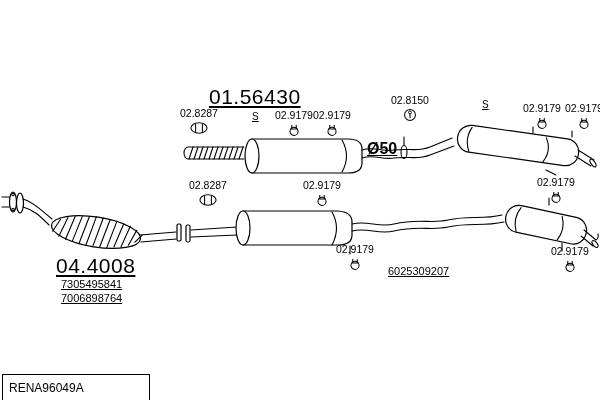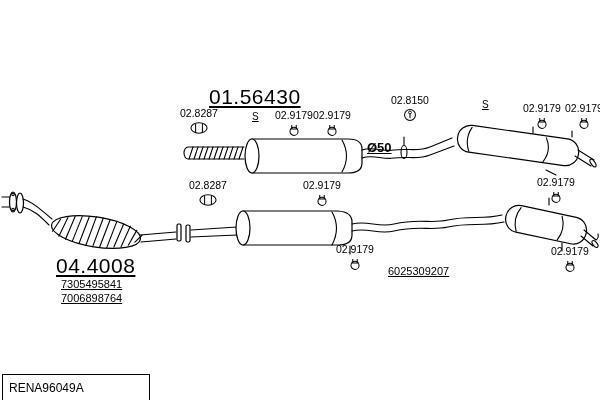--- a/index.html
+++ b/index.html
@@ -9,21 +9,21 @@
     font-family:"Liberation Sans","DejaVu Sans",sans-serif;
   }
   .stage{position:absolute;inset:0;}
   svg.art{position:absolute;left:0;top:0;}
   .ln{fill:none;stroke:#000;stroke-width:1.1;stroke-linecap:round;stroke-linejoin:round;}
   .lnf{fill:#fff;stroke:#000;stroke-width:1.2;}
   .lbl{position:absolute;white-space:nowrap;line-height:1;text-decoration:underline;}
   .big{font-size:21px;letter-spacing:.5px;}
   .variant{font-size:10px;}
   .oe{font-size:11px;}
-  .dia{font-size:13px;font-weight:bold;}
+  .dia{font-size:16px;font-weight:bold;}
   .callout{position:absolute;display:flex;flex-direction:column;align-items:center;gap:1px;}
   .callout .txt{font-size:10.5px;line-height:1;}
   .refbox{
     position:absolute;left:2px;top:374px;width:148px;height:28px;
     border:1.5px solid #000;display:flex;align-items:center;
     padding-left:6px;font-size:12px;box-sizing:border-box;background:#fff;
   }
 </style>
 </head>
 <body>

